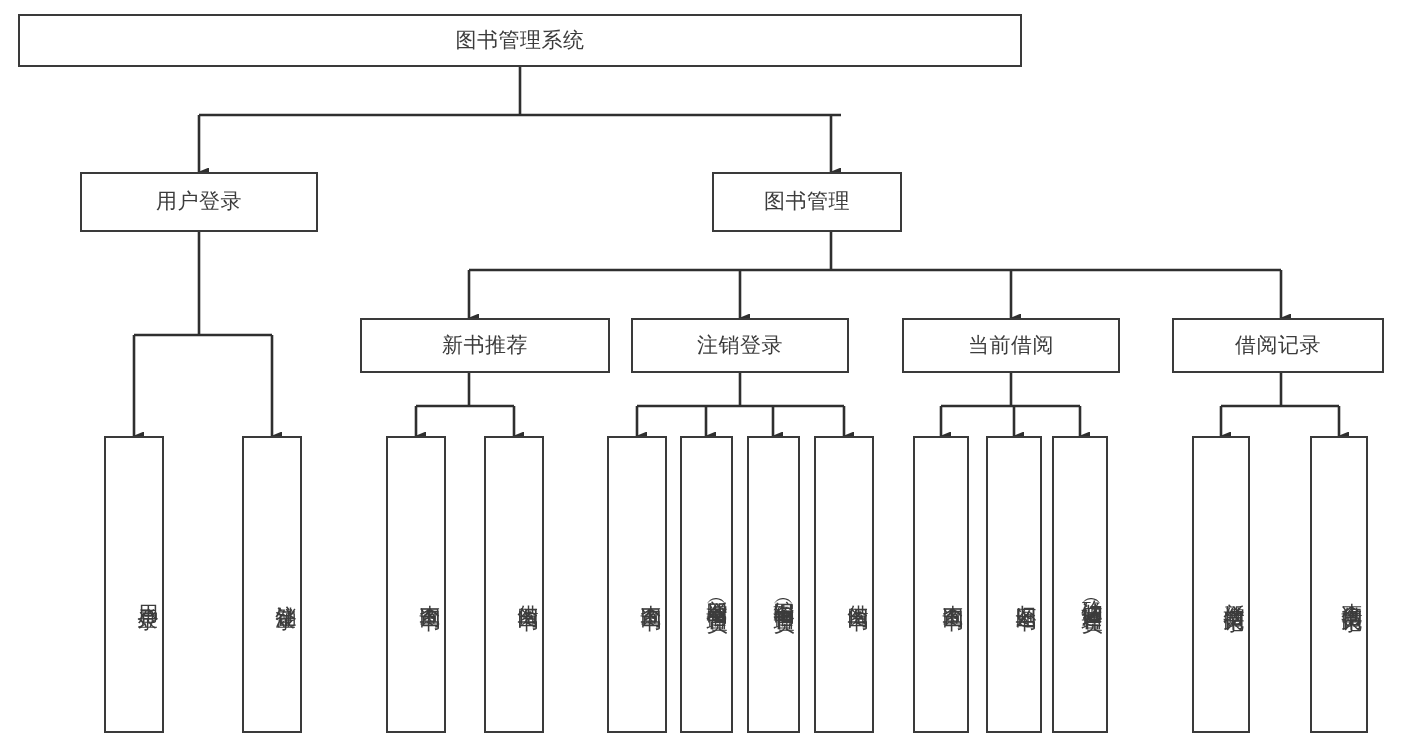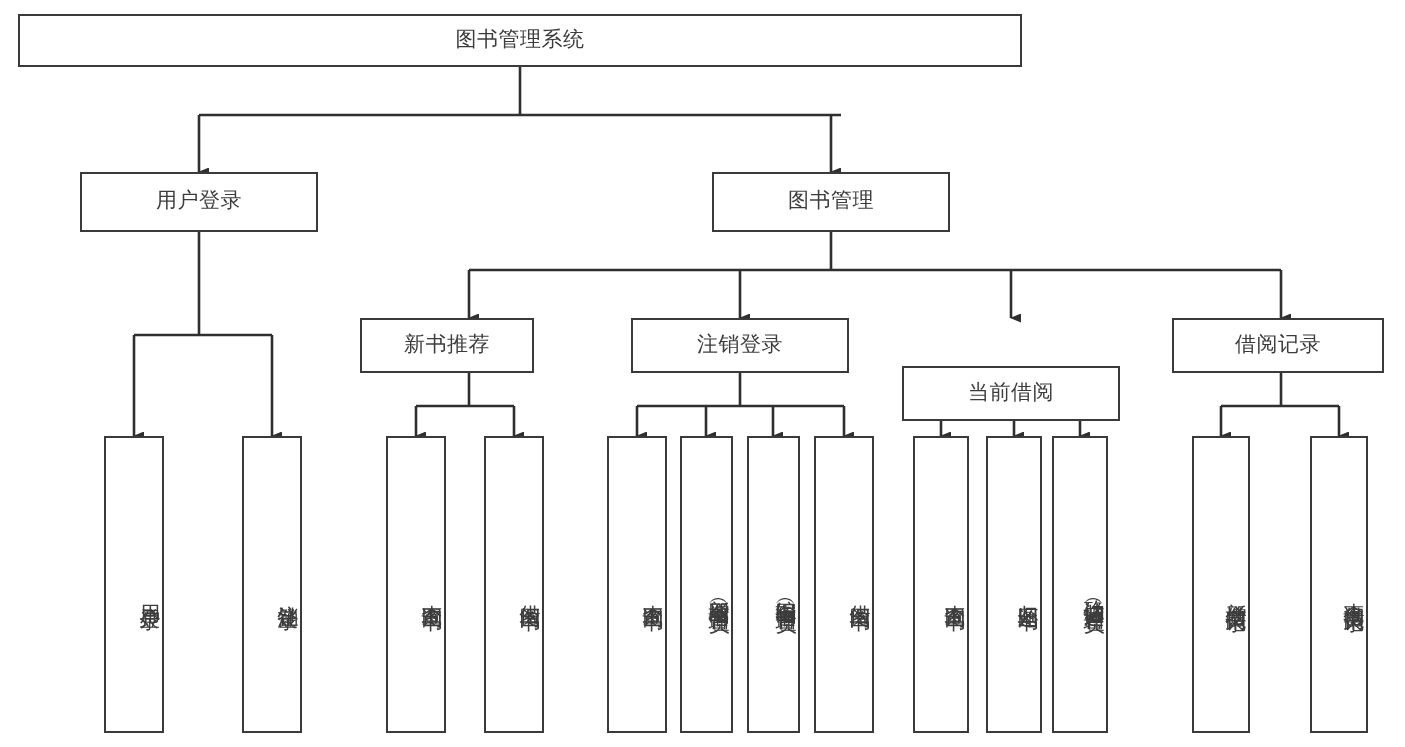--- a/index.html
+++ b/index.html
@@ -45,21 +45,20 @@
     text-orientation: upright;
     font-size: 21px;
     letter-spacing: 2px;
     padding-top: 14px;
     align-items: flex-start;
     justify-content: center;
   }
   .node .label {
     display: block;
     white-space: pre-wrap;
-    font-family: Liberation Mono, monospace;
   }
   .watermark {
     position: absolute;
     right: 10px;
     bottom: 6px;
     font-size: 17px;
     color: #b9b9b9;
     letter-spacing: 0.5px;
     white-space: nowrap;
   }
@@ -119,31 +118,31 @@
     </g>
   </svg>
 
   <div class="node horiz" id="node-root" style="left: 18px; top: 14px; width: 1004px; height: 53px;">
     <span class="label">图书管理系统</span>
   </div>
 
   <div class="node horiz" id="node-l2-0" style="left: 80px; top: 172px; width: 238px; height: 60px;">
     <span class="label">用户登录</span>
   </div>
-  <div class="node horiz" id="node-l2-1" style="left: 712px; top: 172px; width: 238px; height: 60px;">
+  <div class="node horiz" id="node-l2-1" style="left: 712px; top: 172px; width: 190px; height: 60px;">
     <span class="label">图书管理</span>
   </div>
 
-  <div class="node horiz" id="node-l3-0" style="left: 360px; top: 318px; width: 174px; height: 55px;">
+  <div class="node horiz" id="node-l3-0" style="left: 360px; top: 318px; width: 250px; height: 55px;">
     <span class="label">新书推荐</span>
   </div>
   <div class="node horiz" id="node-l3-1" style="left: 631px; top: 318px; width: 218px; height: 55px;">
     <span class="label">注销登录</span>
   </div>
-  <div class="node horiz" id="node-l3-2" style="left: 902px; top: 318px; width: 218px; height: 55px; margin-top: 48px;">
+  <div class="node horiz" id="node-l3-2" style="left: 902px; top: 318px; width: 218px; height: 55px;">
     <span class="label">当前借阅</span>
   </div>
   <div class="node horiz" id="node-l3-3" style="left: 1172px; top: 318px; width: 212px; height: 55px;">
     <span class="label">借阅记录</span>
   </div>
 
   <div class="node vert" id="leaf-0" style="left: 104px; top: 436px; width: 60px; height: 297px;">
     <span class="label">用户登录</span>
   </div>
   <div class="node vert" id="leaf-1" style="left: 242px; top: 436px; width: 60px; height: 297px;">

